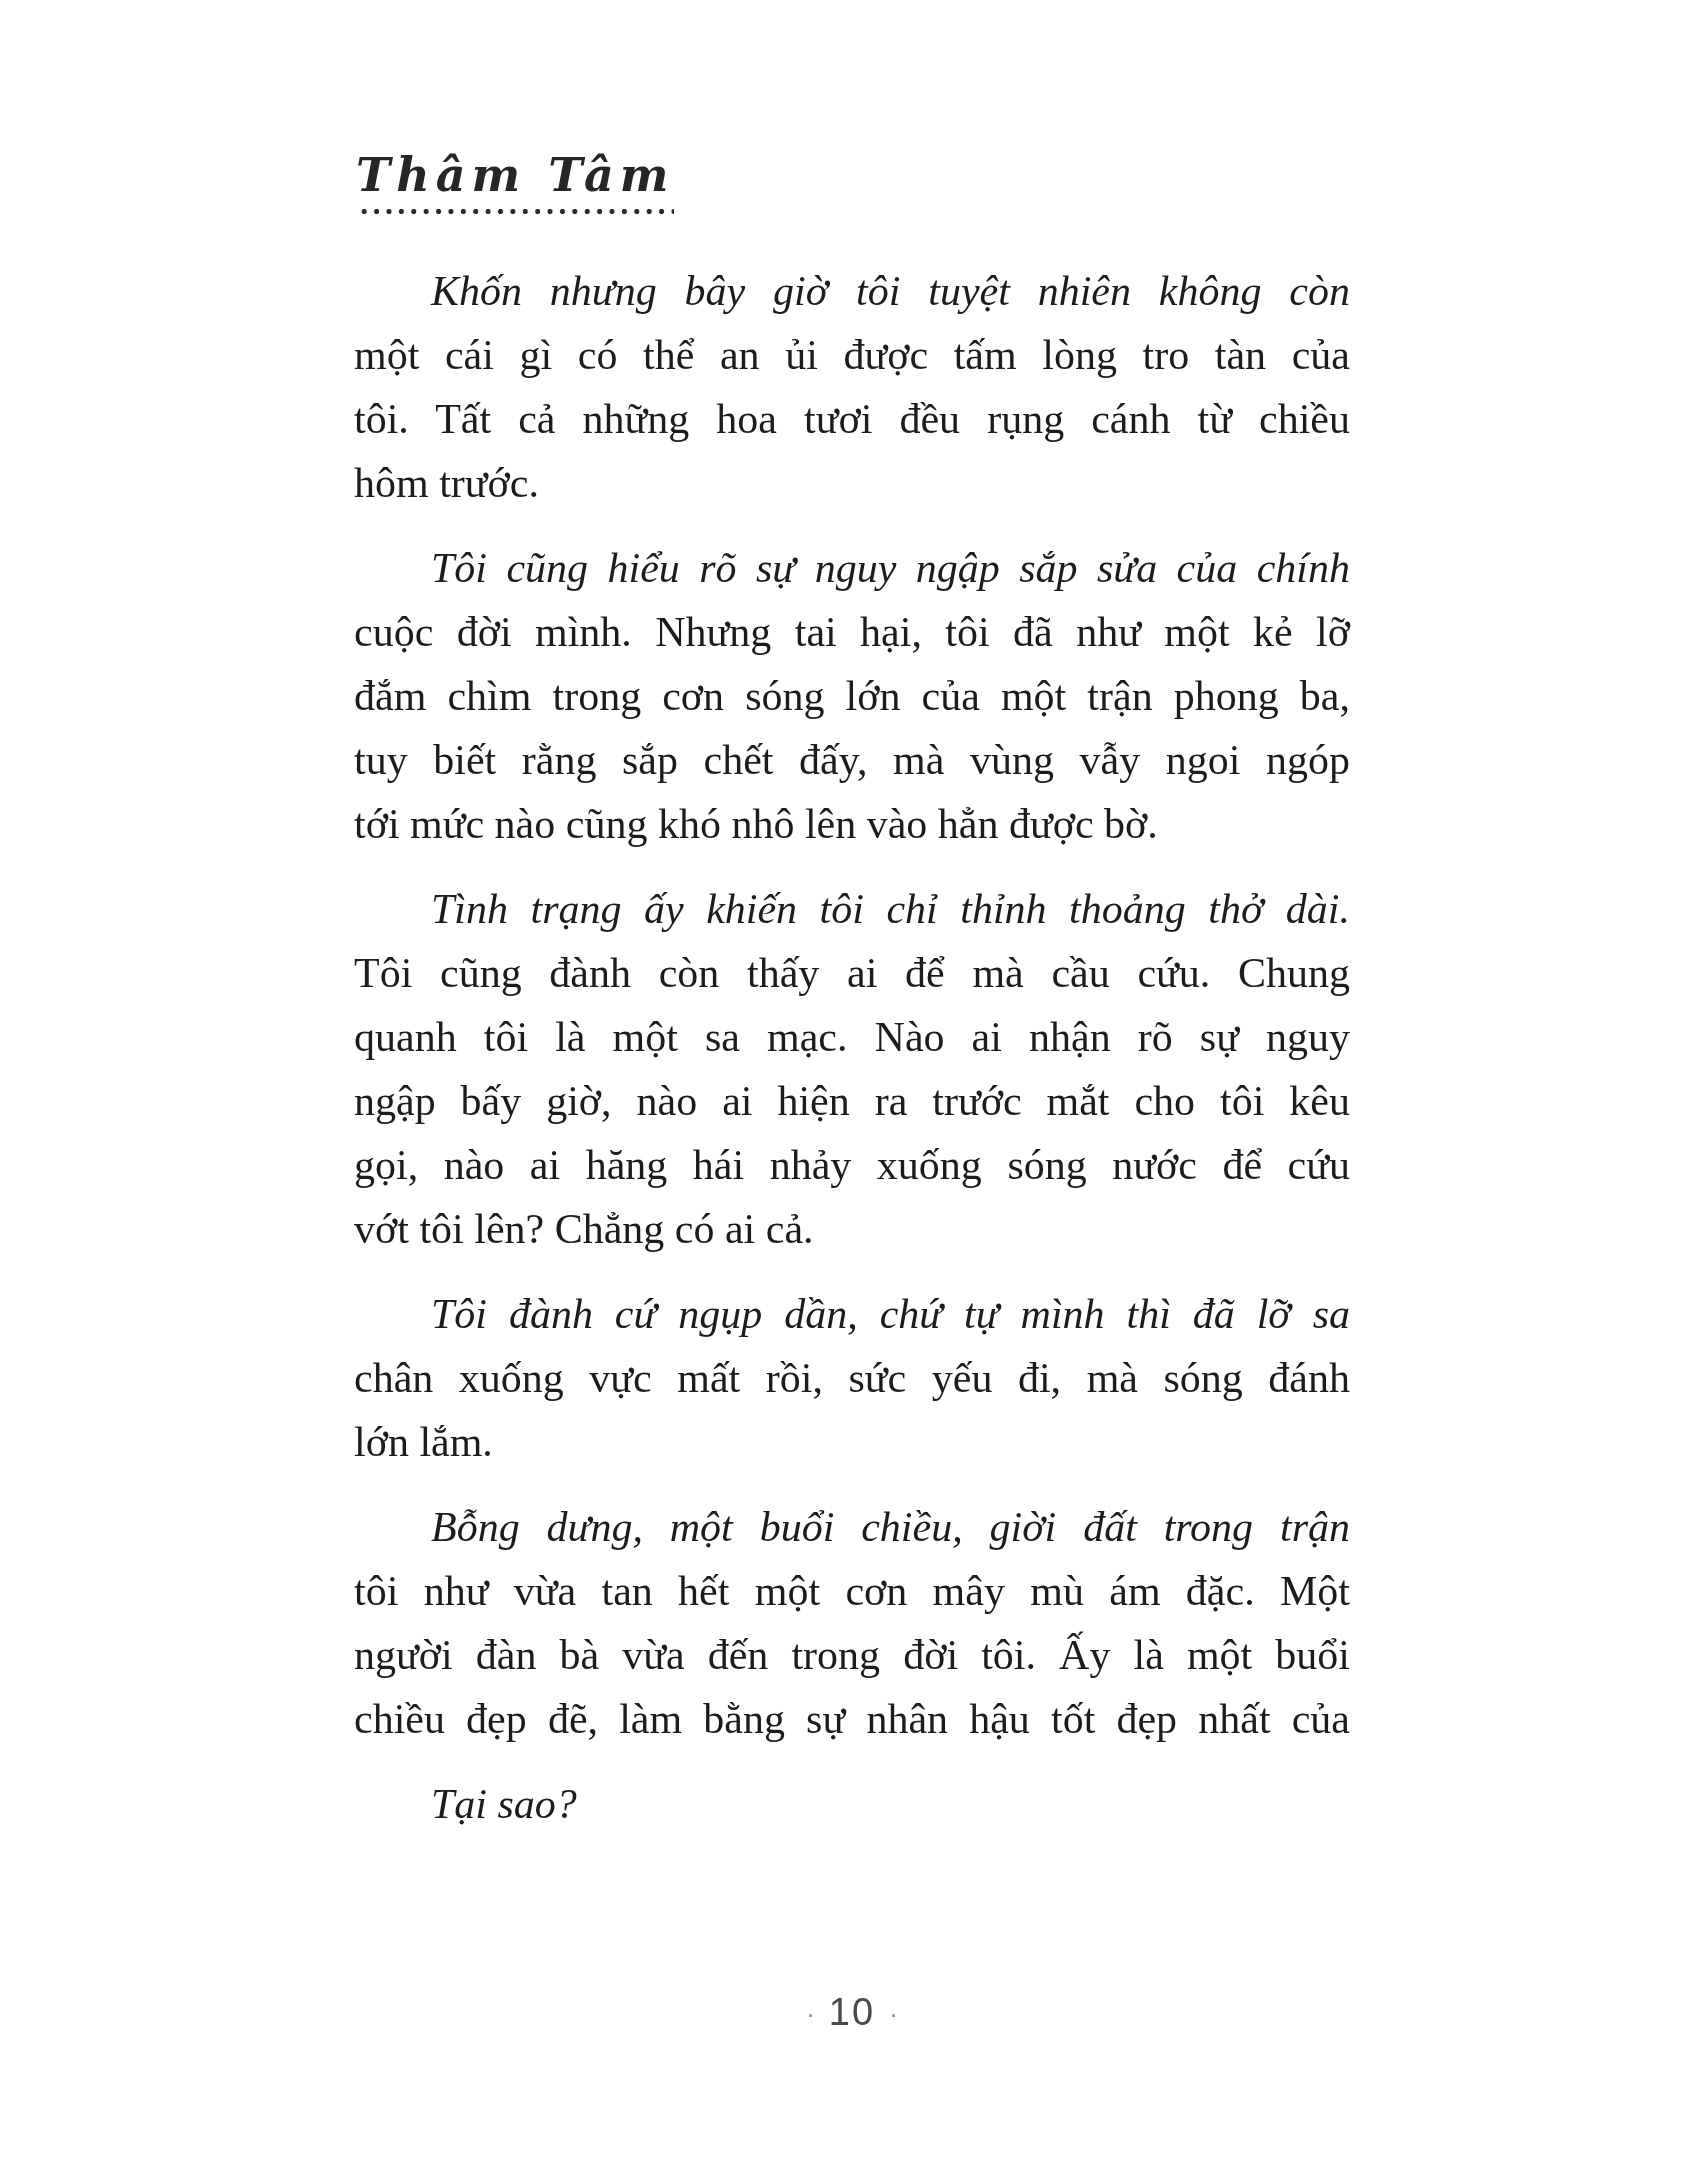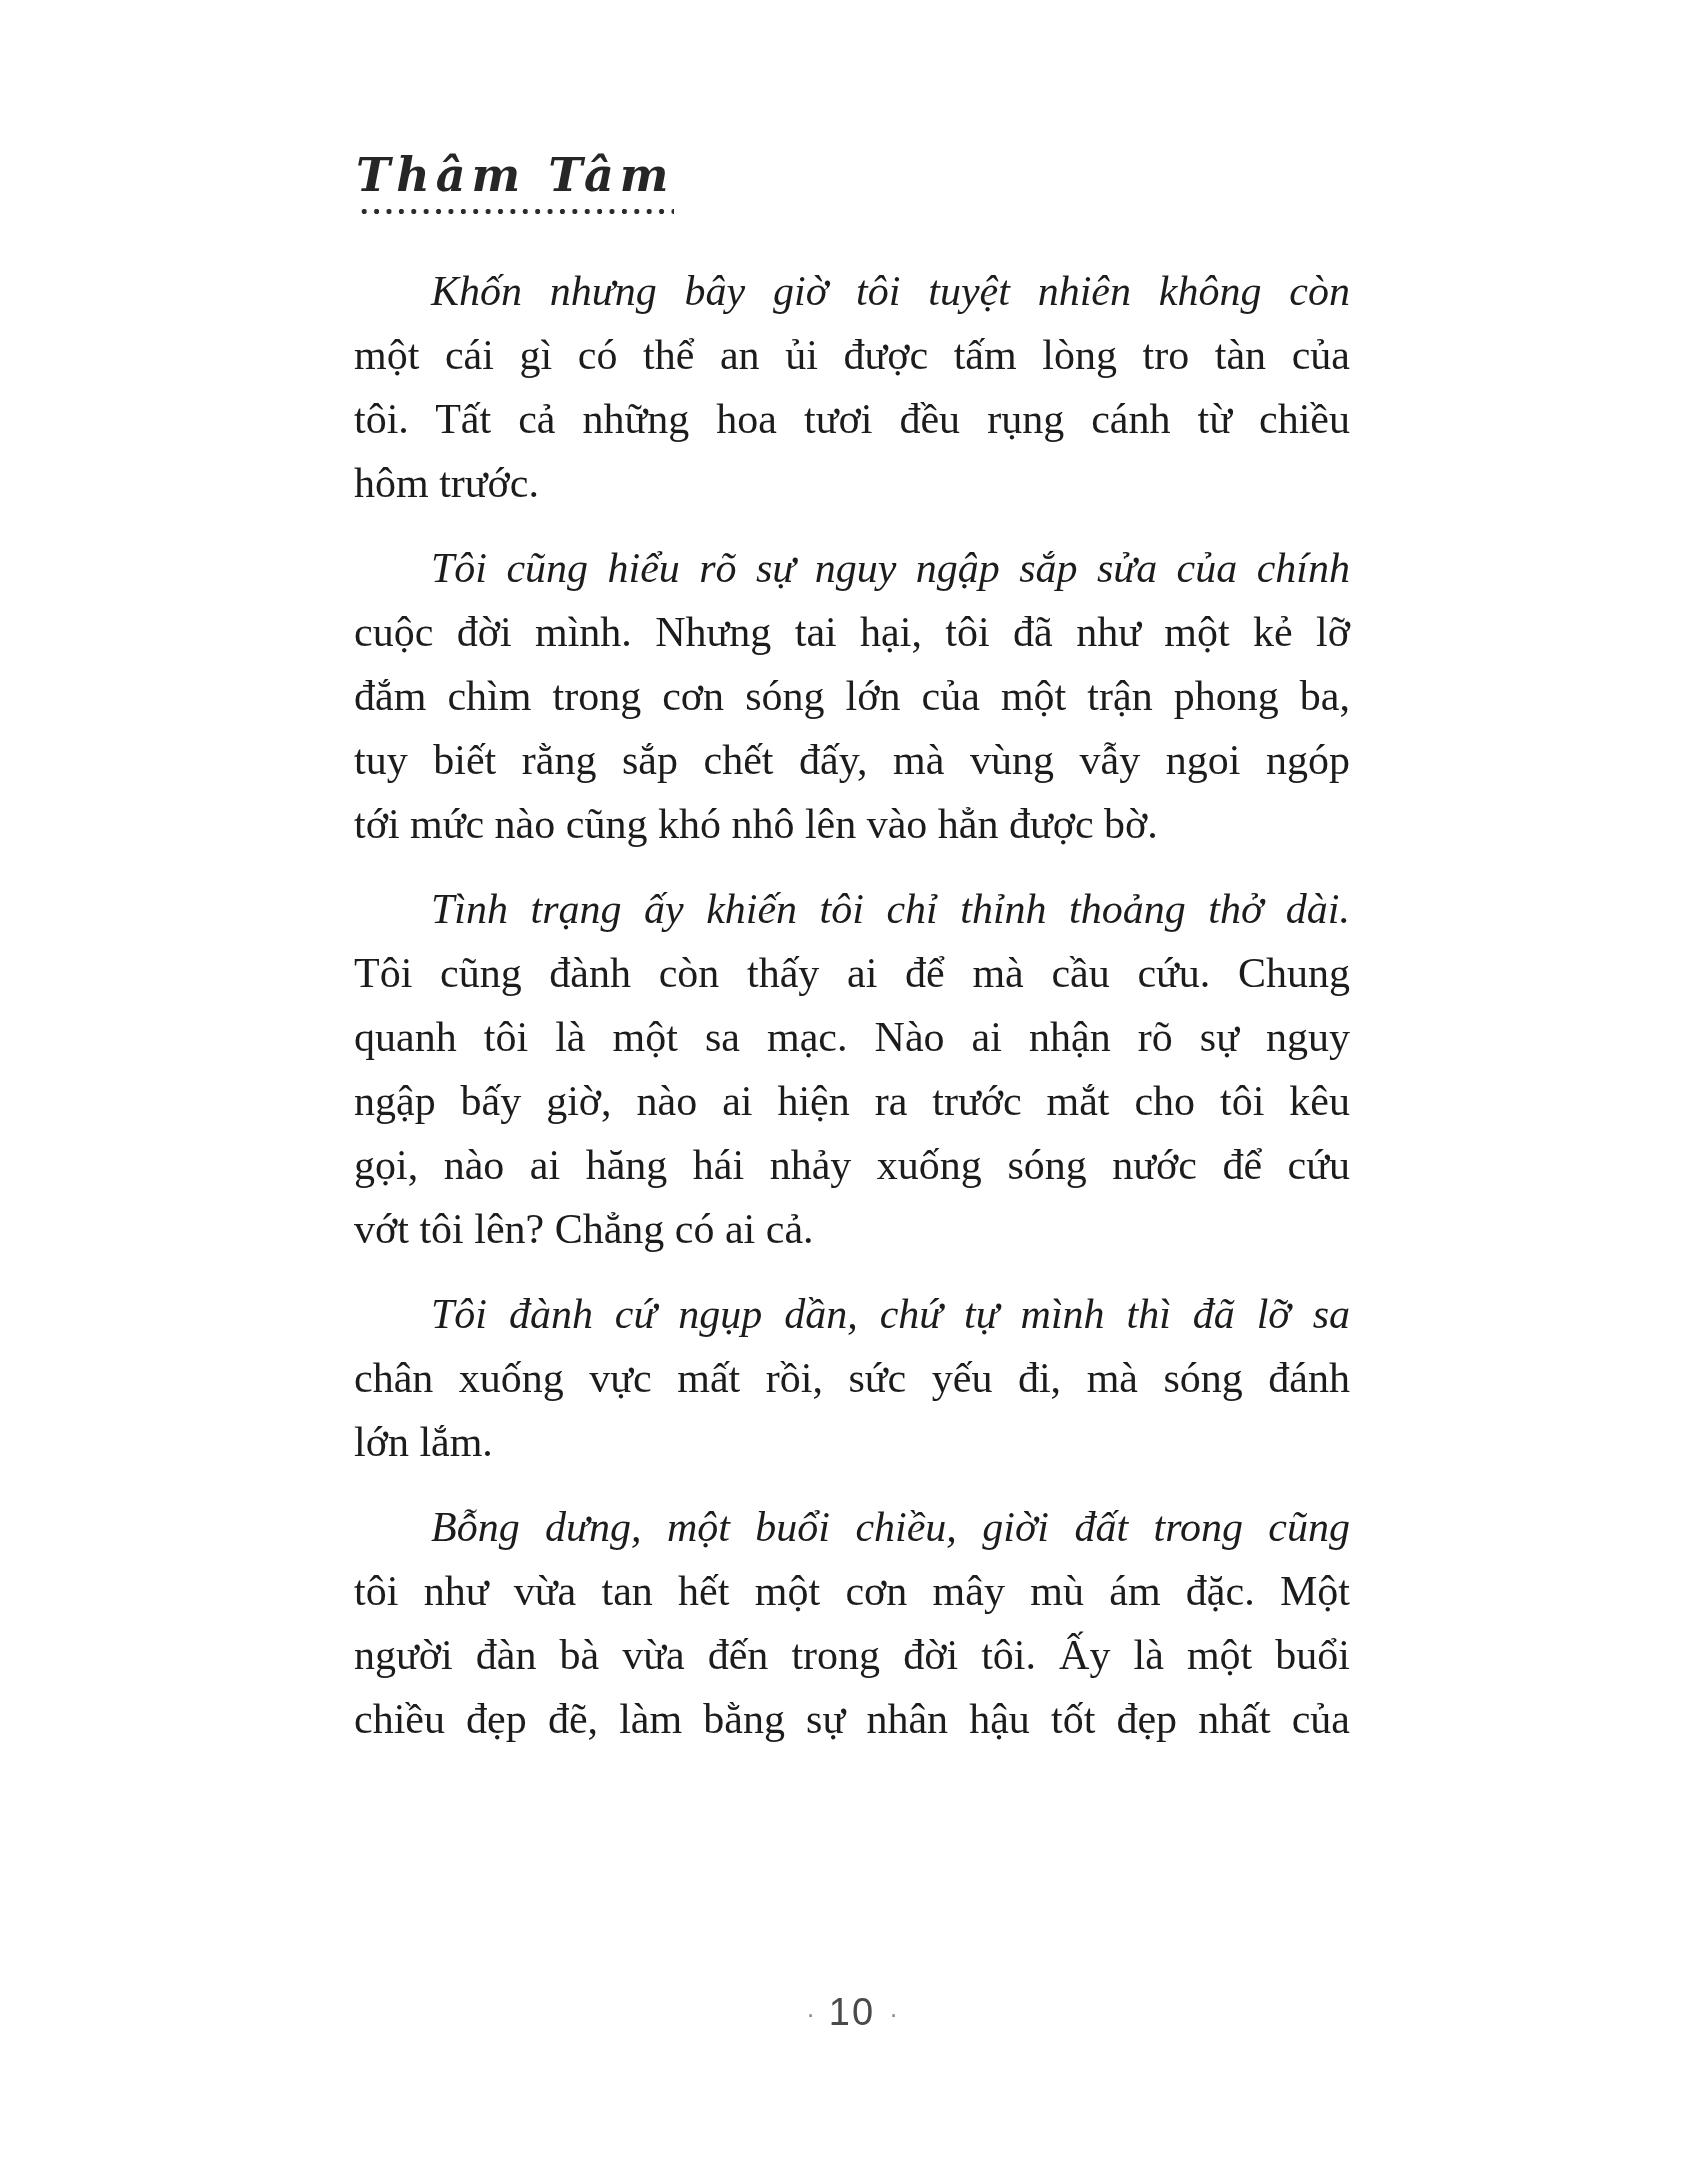--- a/index.html
+++ b/index.html
@@ -118,24 +118,27 @@
         <div class="line">ngập bấy giờ, nào ai hiện ra trước mắt cho tôi kêu</div>
         <div class="line">gọi, nào ai hăng hái nhảy xuống sóng nước để cứu</div>
         <div class="line last">vớt tôi lên? Chẳng có ai cả.</div>
       </div>
       <div class="para">
         <div class="line first">Tôi đành cứ ngụp dần, chứ tự mình thì đã lỡ sa</div>
         <div class="line">chân xuống vực mất rồi, sức yếu đi, mà sóng đánh</div>
         <div class="line last">lớn lắm.</div>
       </div>
       <div class="para">
-        <div class="line first">Bỗng dưng, một buổi chiều, giời đất trong cũng</div>
+        <div class="line first">Bỗng dưng, một buổi chiều, giời đất trong trận</div>
         <div class="line">tôi như vừa tan hết một cơn mây mù ám đặc. Một</div>
         <div class="line">người đàn bà vừa đến trong đời tôi. Ấy là một buổi</div>
         <div class="line">chiều đẹp đẽ, làm bằng sự nhân hậu tốt đẹp nhất của</div>
+      </div>
+      <div class="para">
+        <div class="line first last">Tại sao?</div>
       </div>
     </main>
 
   <footer class="folio">
     <span class="folio-dot">·</span><span class="folio-num">10</span><span class="folio-dot">·</span>
   </footer>
 
 </div>
 
 

